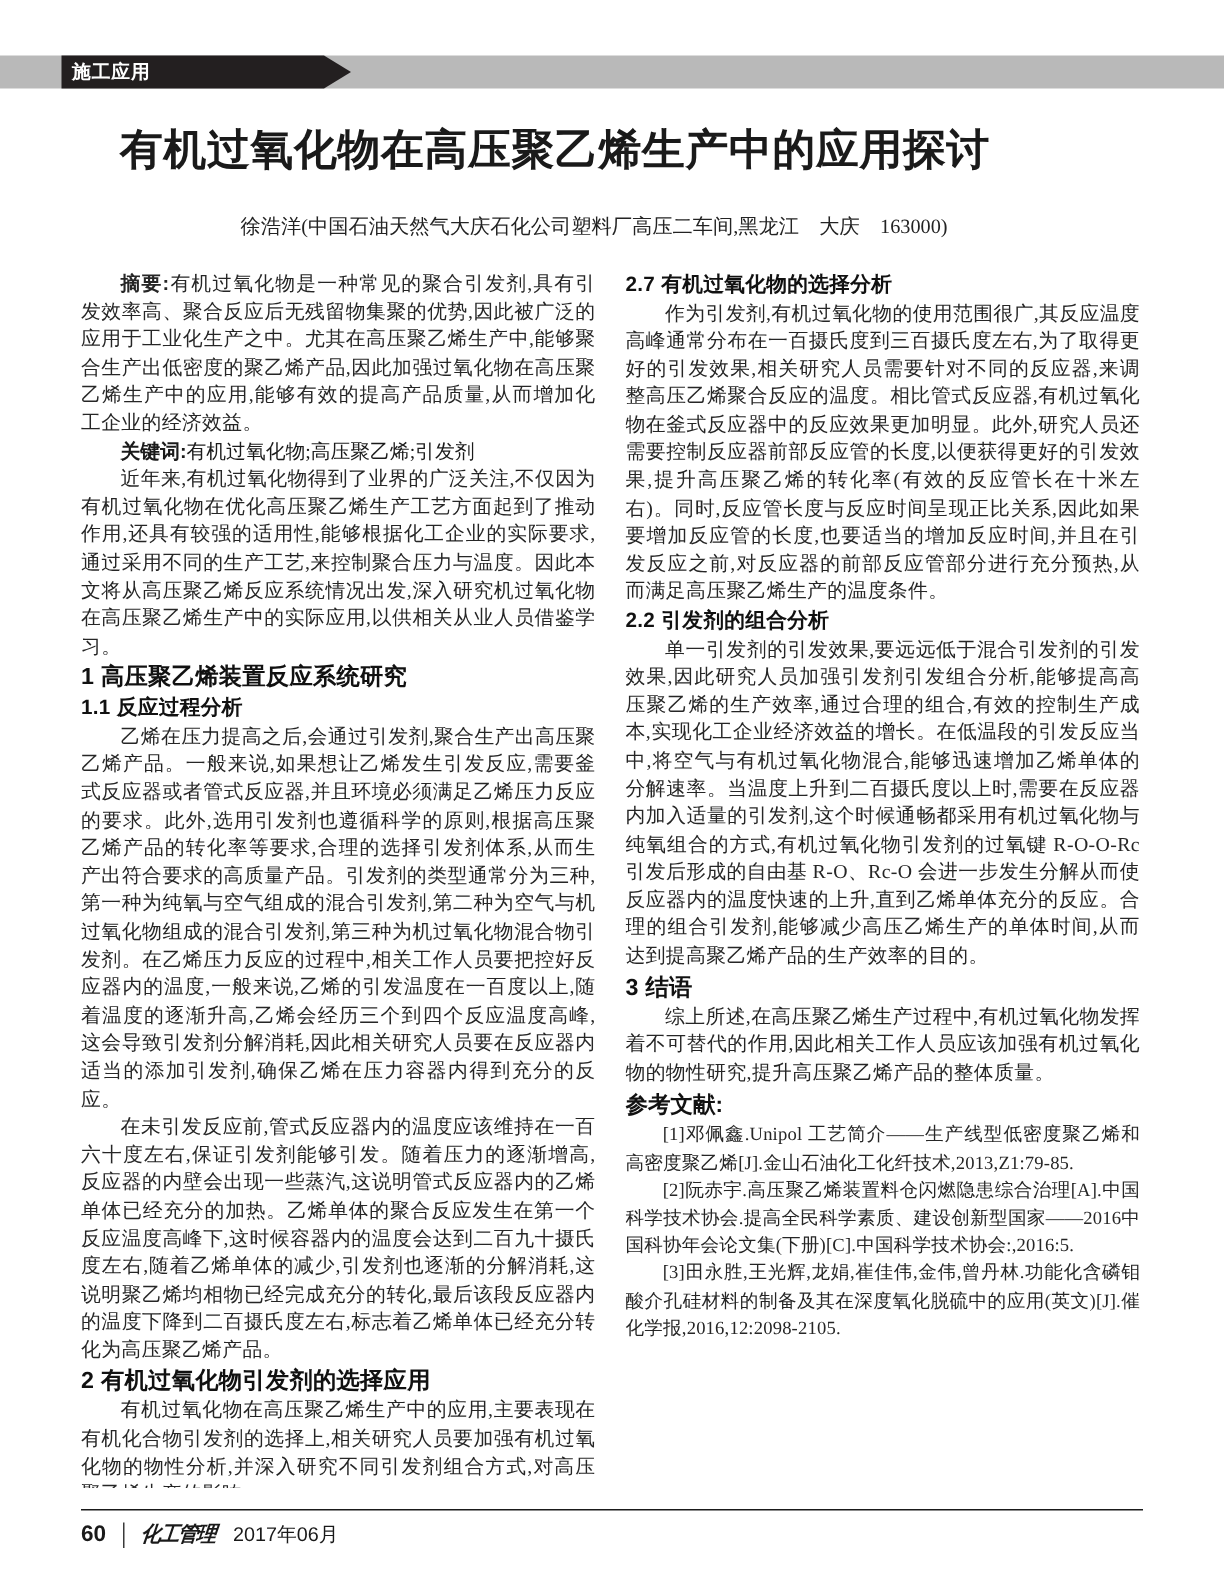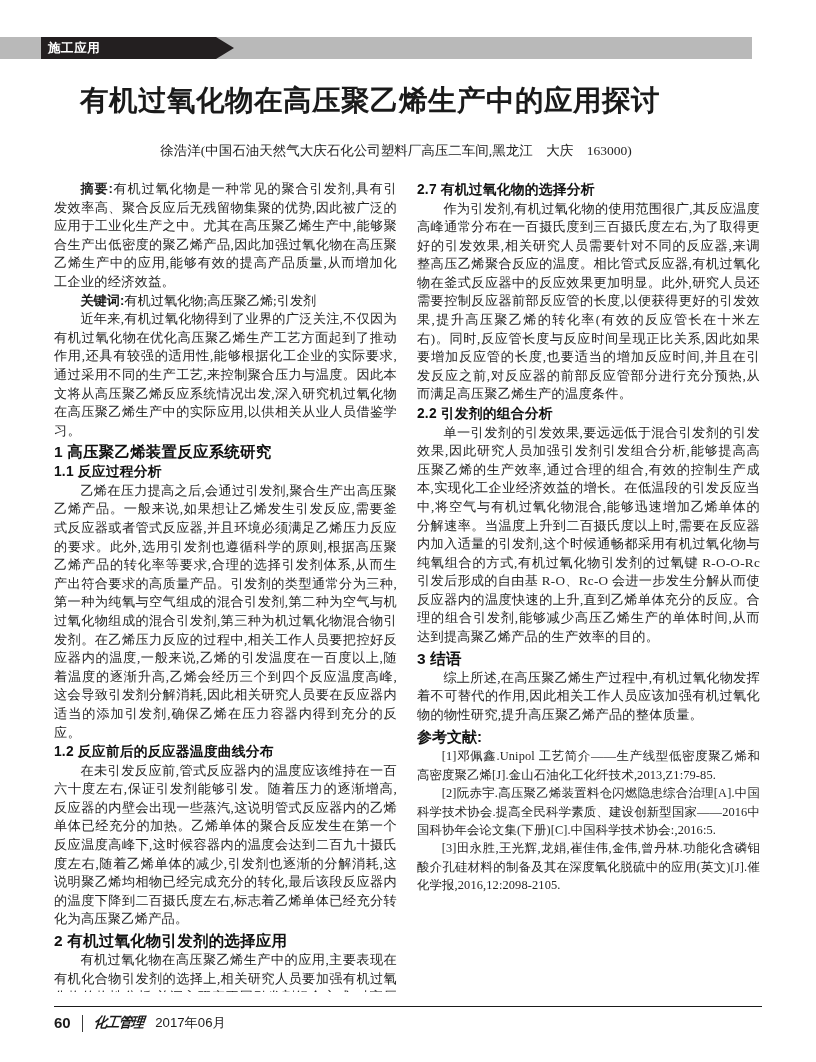--- a/index.html
+++ b/index.html
@@ -15,21 +15,21 @@
     overflow: hidden;
     font-family: "Liberation Serif", "DejaVu Serif", serif;
     box-sizing: border-box;
   }
 
   
   .banner {
     position: absolute;
     left: 0;
     top: 37px;
-    width: 752px;
+    width: 816px;
     height: 22px;
     background: #b9b9b9;
   }
   .banner-black {
     position: absolute;
     left: 41px;
     top: 0;
     height: 22px;
     width: 175px;
     background: #231f20;
@@ -242,21 +242,20 @@
 
       <p class="keywords"><span class="kw-label">关键词:</span><span>有机过氧化物;高压聚乙烯;引发剂</span></p>
 
       <p class="body">近年来,有机过氧化物得到了业界的广泛关注,不仅因为有机过氧化物在优化高压聚乙烯生产工艺方面起到了推动作用,还具有较强的适用性,能够根据化工企业的实际要求,通过采用不同的生产工艺,来控制聚合压力与温度。因此本文将从高压聚乙烯反应系统情况出发,深入研究机过氧化物在高压聚乙烯生产中的实际应用,以供相关从业人员借鉴学习。</p>
 
       <h2 class="h1lvl">1 高压聚乙烯装置反应系统研究</h2>
 
       <h3 class="h2lvl">1.1 反应过程分析</h3>
       <p class="body">乙烯在压力提高之后,会通过引发剂,聚合生产出高压聚乙烯产品。一般来说,如果想让乙烯发生引发反应,需要釜式反应器或者管式反应器,并且环境必须满足乙烯压力反应的要求。此外,选用引发剂也遵循科学的原则,根据高压聚乙烯产品的转化率等要求,合理的选择引发剂体系,从而生产出符合要求的高质量产品。引发剂的类型通常分为三种,第一种为纯氧与空气组成的混合引发剂,第二种为空气与机过氧化物组成的混合引发剂,第三种为机过氧化物混合物引发剂。在乙烯压力反应的过程中,相关工作人员要把控好反应器内的温度,一般来说,乙烯的引发温度在一百度以上,随着温度的逐渐升高,乙烯会经历三个到四个反应温度高峰,这会导致引发剂分解消耗,因此相关研究人员要在反应器内适当的添加引发剂,确保乙烯在压力容器内得到充分的反应。</p>
 
-      <h3 class="h2lvl">1.2 反应前后的反应器温度曲线分布</h3>
       <p class="body">在未引发反应前,管式反应器内的温度应该维持在一百六十度左右,保证引发剂能够引发。随着压力的逐渐增高,反应器的内壁会出现一些蒸汽,这说明管式反应器内的乙烯单体已经充分的加热。乙烯单体的聚合反应发生在第一个反应温度高峰下,这时候容器内的温度会达到二百九十摄氏度左右,随着乙烯单体的减少,引发剂也逐渐的分解消耗,这说明聚乙烯均相物已经完成充分的转化,最后该段反应器内的温度下降到二百摄氏度左右,标志着乙烯单体已经充分转化为高压聚乙烯产品。</p>
 
       <h2 class="h1lvl">2 有机过氧化物引发剂的选择应用</h2>
       <p class="body">有机过氧化物在高压聚乙烯生产中的应用,主要表现在有机化合物引发剂的选择上,相关研究人员要加强有机过氧化物的物性分析,并深入研究不同引发剂组合方式,对高压聚乙烯生产的影响。</p>
 
     </div>
 
     <div class="col col-right">
 
       <h3 class="h2lvl">2.7 有机过氧化物的选择分析</h3>

